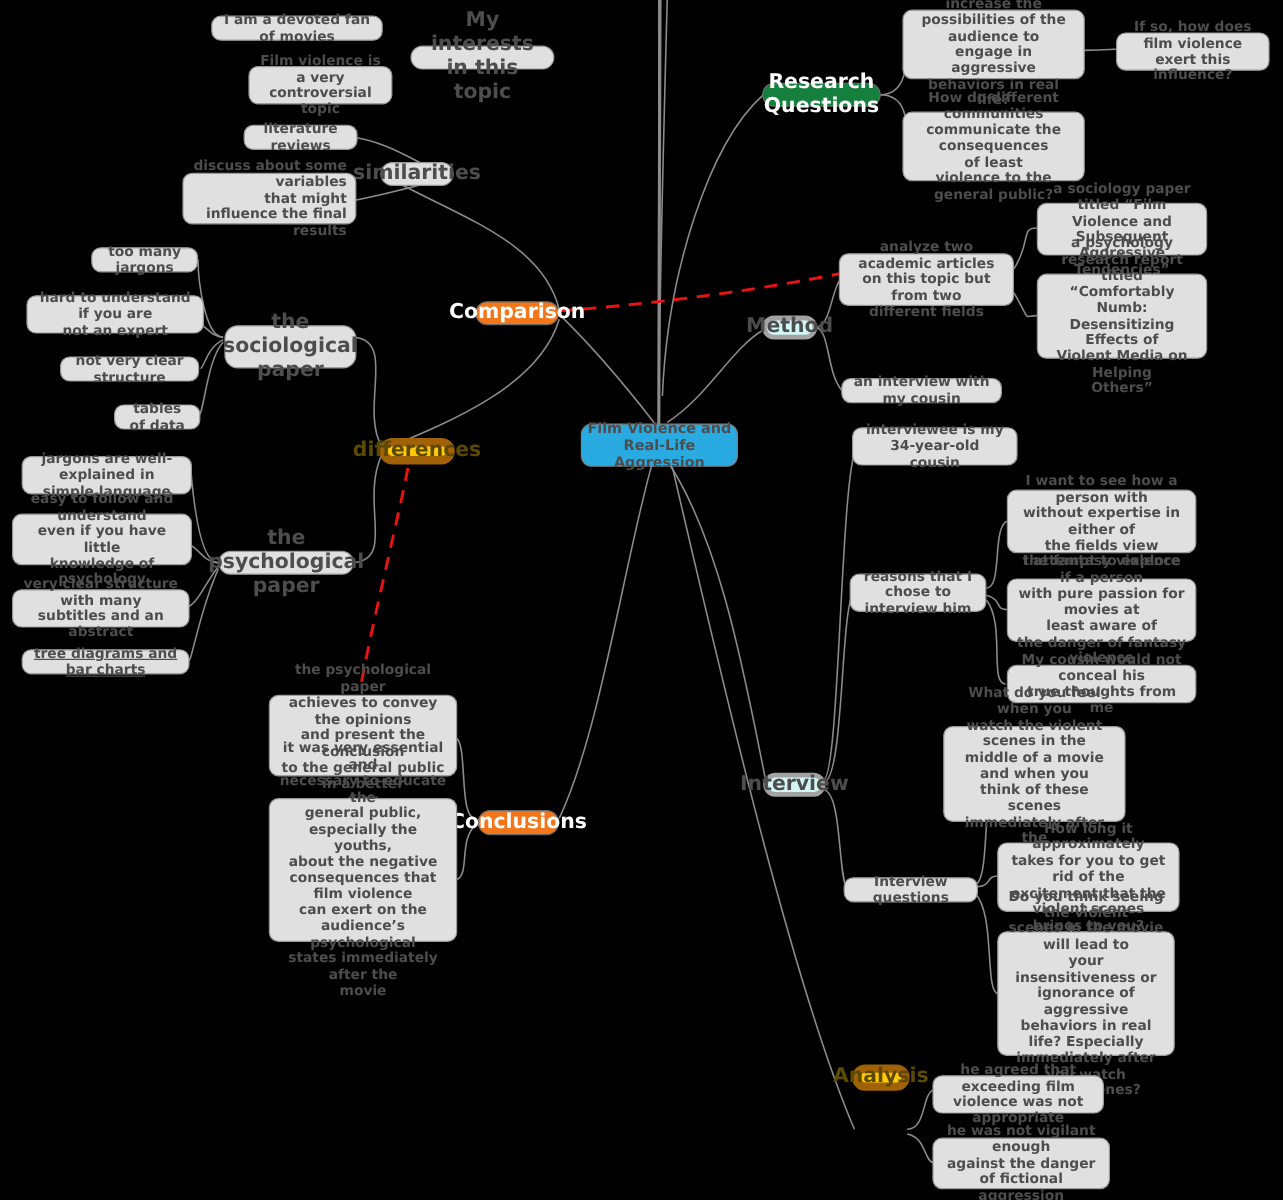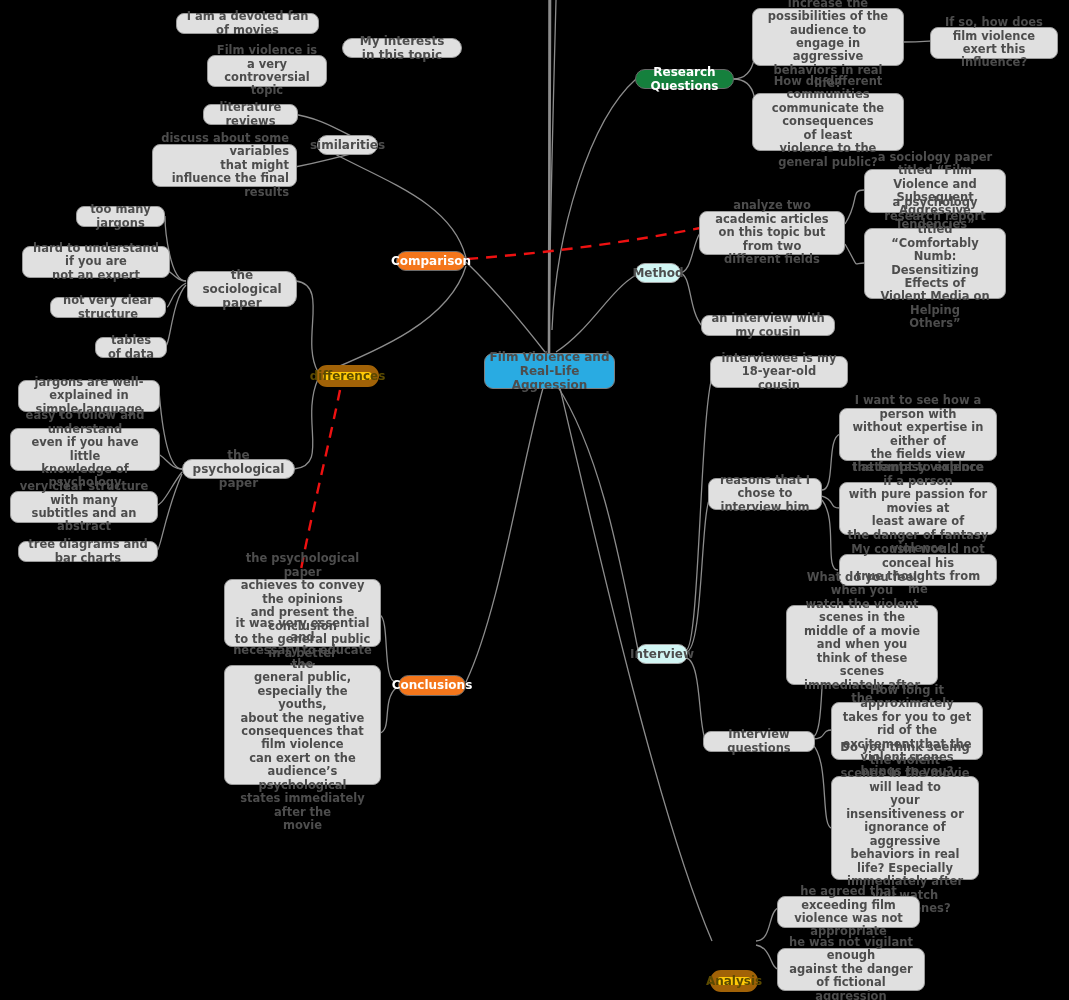--- a/index.html
+++ b/index.html
@@ -6,28 +6,28 @@
   body{width:1069px;height:1000px;position:relative;overflow:hidden;
        font-family:"DejaVu Sans","Liberation Sans",sans-serif;}
   #stage{position:relative;width:1069px;height:1000px;}
   svg.edges{position:absolute;left:0;top:0;width:1069px;height:1000px;pointer-events:none;}
 
   .node{position:absolute;box-sizing:border-box;text-align:center;
         border-radius:9px;line-height:1.17;white-space:pre-line;
         display:flex;align-items:center;justify-content:center;}
   .leaf{background:#e0e0e0;color:#4d4d4d;border:1px solid #9a9a9a;
         font-size:11.5px;font-weight:bold;padding:4px 7px;border-radius:8px;}
-  .topic{font-size:12px;font-weight:bold;padding:4px 9px;border-radius:10px;}
+  .topic{font-size:17px;font-weight:bold;padding:4px 9px;border-radius:10px;}
 
   .root{background:#29abe2;color:#4d4d4d;border:1px solid #7d7d7d;
         font-size:12px;font-weight:bold;border-radius:9px;}
   .c-red{background:#15803d;color:#ffffff;border:1px solid #6a6a6a;border-radius:11px;}
   .c-orange{background:#f4761b;color:#ffffff;border:1px solid #6a6a6a;border-radius:11px;}
   .c-gold{background:#ffc907;color:#5b4a00;border:7px solid #a16207;border-radius:11px;}
-  .c-cyan{background:#d2f6f4;color:#4d4d4d;border:1px solid #a3a3a3;border-radius:11px;}
+  .c-cyan{background:#d2f6f4;color:#4d4d4d;border:4px solid #a3a3a3;border-radius:11px;}
   .c-grey{background:#e0e0e0;color:#4d4d4d;border:1px solid #9a9a9a;border-radius:11px;}
 </style>
 </head>
 <body>
 
 <div id="stage">
 
   <svg class="edges" viewBox="0 0 1069 1000">
     <g fill="none" stroke="#8c8c8c" stroke-width="1.3">
 
@@ -127,21 +127,21 @@
   <div class="node topic c-gold" style="left:316px;top:365px;width:63px;height:21px;">differences</div>
 
   <div class="node topic c-grey" style="left:182px;top:459px;width:113px;height:20px;">the psychological paper</div>
   <div class="node leaf" style="left:18px;top:380px;width:142px;height:32px;">jargons are well-explained in
 simple language</div>
   <div class="node leaf" style="left:10px;top:428px;width:150px;height:43px;">easy to follow and understand
 even if you have little
 knowledge of psychology</div>
   <div class="node leaf" style="left:10px;top:491px;width:148px;height:32px;">very clear structure with many
 subtitles and an abstract</div>
-  <div class="node leaf" style="left:18px;top:541px;width:140px;height:21px;">tree diagrams and bar charts</div>
+  <div class="node leaf" style="left:18px;top:541px;width:140px;height:21px;text-decoration:underline;">tree diagrams and bar charts</div>
 
   <div class="node topic c-orange" style="left:396px;top:251px;width:70px;height:20px;">Comparison</div>
 
   <div class="node topic c-orange" style="left:398px;top:675px;width:68px;height:21px;">Conclusions</div>
   <div class="node leaf" style="left:224px;top:579px;width:157px;height:68px;">the psychological paper
 achieves to convey the opinions
 and present the conclusion
 to the general public in a better
 way</div>
   <div class="node leaf" style="left:224px;top:665px;width:157px;height:120px;">it was very essential and
@@ -176,21 +176,21 @@
 Violence and Subsequent
 Aggressive Tendencies”</div>
   <div class="node leaf" style="left:864px;top:228px;width:142px;height:71px;">a psychology research report
 titled “Comfortably Numb:
 Desensitizing Effects of
 Violent Media on Helping
 Others”</div>
   <div class="node leaf" style="left:701px;top:315px;width:134px;height:21px;">an interview with my cousin</div>
 
   <div class="node topic c-cyan" style="left:636px;top:644px;width:52px;height:20px;">Interview</div>
-  <div class="node leaf" style="left:710px;top:356px;width:138px;height:32px;">interviewee is my 18-year-old
+  <div class="node leaf" style="left:710px;top:356px;width:138px;height:32px;">interviewee is my 34-year-old
 cousin</div>
 
   <div class="node leaf" style="left:708px;top:478px;width:114px;height:32px;">reasons that I chose to
 interview him</div>
   <div class="node leaf" style="left:839px;top:408px;width:158px;height:53px;">I want to see how a person with
 without expertise in either of
 the fields view
 the fantasy violence</div>
   <div class="node leaf" style="left:839px;top:482px;width:158px;height:53px;">I attempt to explore if a person
 with pure passion for movies at
@@ -212,20 +212,20 @@
 violent scenes brings to you?</div>
   <div class="node leaf" style="left:831px;top:776px;width:148px;height:104px;">Do you think seeing the violent
 scenes in the movie will lead to
 your
 insensitiveness or ignorance of
 aggressive behaviors in real
 life? Especially
 immediately after you watch
 those scenes?</div>
 
-  <div class="node topic c-gold" style="left:710px;top:970px;width:48px;height:21px;">Analysis</div>
+  <div class="node topic c-gold" style="left:710px;top:887px;width:48px;height:21px;">Analysis</div>
   <div class="node leaf" style="left:777px;top:896px;width:143px;height:32px;">he agreed that exceeding film
 violence was not appropriate</div>
   <div class="node leaf" style="left:777px;top:948px;width:148px;height:43px;">he was not vigilant enough
 against the danger of fictional
 aggression</div>
 
 </div>
 
 </body></html>

